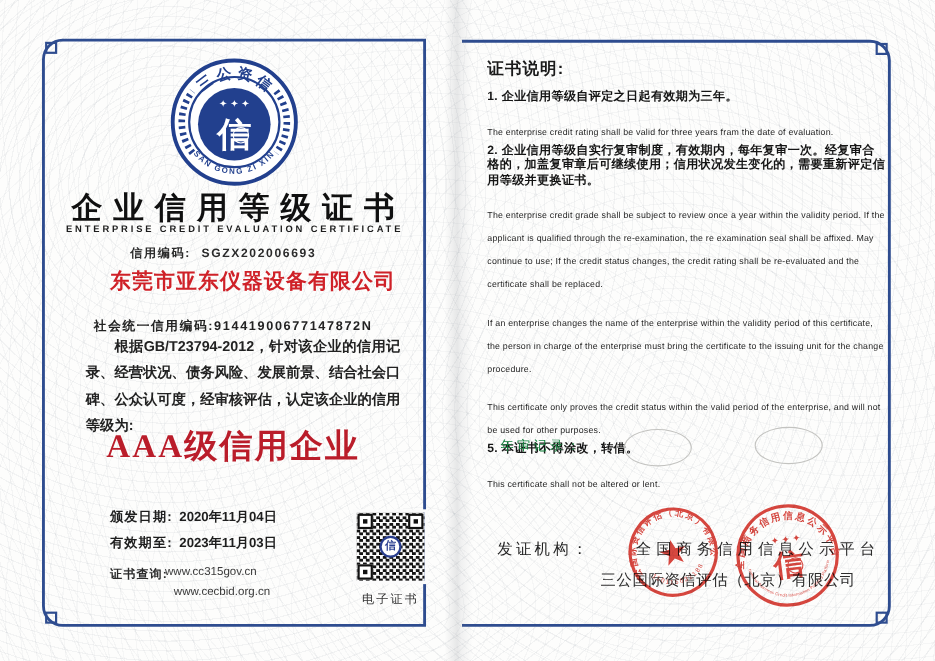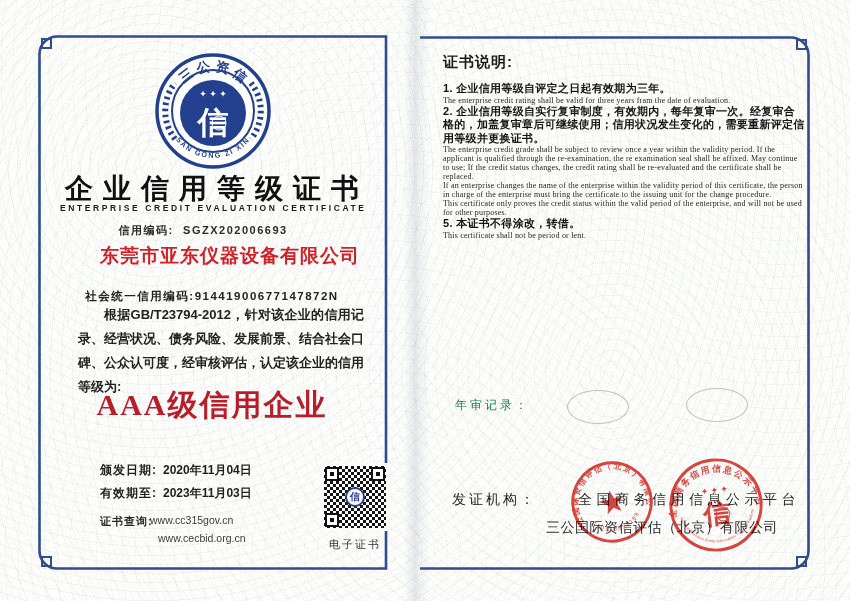--- a/index.html
+++ b/index.html
@@ -41,21 +41,21 @@
   .qr .finder::after { content:""; position:absolute; left:2.5px; top:2.5px; width:4px; height:4px; background:#111; }
   .qr .f1 { left:1px; top:1px; } .qr .f2 { right:1px; top:1px; } .qr .f3 { left:1px; bottom:1px; }
   .qr .logo-dot { position:absolute; left:21px; top:21px; width:20px; height:20px; border-radius:50%;
     background:#fff; border:2px solid #2a3f90; color:#2a3f90; font-size:10px; font-weight:bold; text-align:center; line-height:16px; }
   .qr-caption { left:318px; top:537px; width:74px; font-size:11px; color:#333; letter-spacing:2px; }
 
   
   .heading { left:443px; top:53px; font-size:15px; font-weight:bold; color:#1a1a1a; letter-spacing:1px; }
   .terms { left:443px; top:82px; width:363px; }
   .terms .cn { font-size:11px; font-weight:bold; color:#151515; line-height:13.6px; letter-spacing:.3px; }
-  .terms .en { font-family:Liberation Serif, serif; font-size:8px; color:#1f1f1f; line-height:9px; letter-spacing:.2px; }
+  .terms .en { font-family:Liberation Sans, sans-serif; font-size:8px; color:#1f1f1f; line-height:21px; letter-spacing:.2px;margin-top:14px; }
   .annual { left:455px; top:397px; font-size:12px; color:#15803d; letter-spacing:3px; }
   .oval { border:1px solid #c3c3c0; border-radius:50%; }
   .issuer-label { left:452px; top:491px; font-size:14px; color:#1e1e1e; letter-spacing:3px; }
   .issuer1 { left:578px; top:491px; font-size:14px; color:#2c2c2c; letter-spacing:4.5px; white-space:nowrap; }
   .issuer2 { left:546px; top:519px; font-size:14px; color:#2c2c2c; letter-spacing:.5px; white-space:nowrap; }
   .stamp { position:absolute; mix-blend-mode:multiply; opacity:.92; }
   .s1 { left:569px; top:459px; transform:rotate(-14deg); }
   .s2 { left:667px; top:456px; transform:rotate(-7deg); }
 </style>
 </head>
@@ -138,21 +138,21 @@
   <div class="abs heading">证书说明:</div>
 
   <div class="abs terms">
     <p class="cn">1. 企业信用等级自评定之日起有效期为三年。</p>
     <p class="en">The enterprise credit rating shall be valid for three years fram the date of evaluation.</p>
     <p class="cn">2. 企业信用等级自实行复审制度，有效期内，每年复审一次。经复审合格的，加盖复审章后可继续使用；信用状况发生变化的，需要重新评定信用等级并更换证书。</p>
     <p class="en">The enterprise credit grade shall be subject to review once a year within the validity period. If the applicant is qualified through the re-examination, the re examination seal shall be affixed. May continue to use; If the credit status changes, the credit rating shall be re-evaluated and the certificate shall be replaced.</p>
     <p class="en">If an enterprise changes the name of the enterprise within the validity period of this certificate, the person in charge of the enterprise must bring the certificate to the issuing unit for the change procedure.</p>
     <p class="en">This certificate only proves the credit status within the valid period of the enterprise, and will not be used for other purposes.</p>
     <p class="cn">5. 本证书不得涂改，转借。</p>
-    <p class="en">This certificate shall not be period or lent.</p>
+    <p class="en">This certificate shall not be altered or lent.</p>
   </div>
 
   <div class="abs annual">年审记录：</div>
   <div class="abs oval" style="left:567px; top:390px; width:62px; height:34px;"></div>
   <div class="abs oval" style="left:686px; top:388px; width:62px; height:34px;"></div>
 
   <div class="abs issuer-label">发证机构：</div>
   <div class="abs issuer1">全国商务信用信息公示平台</div>
   <div class="abs issuer2">三公国际资信评估（北京）有限公司</div>
 

